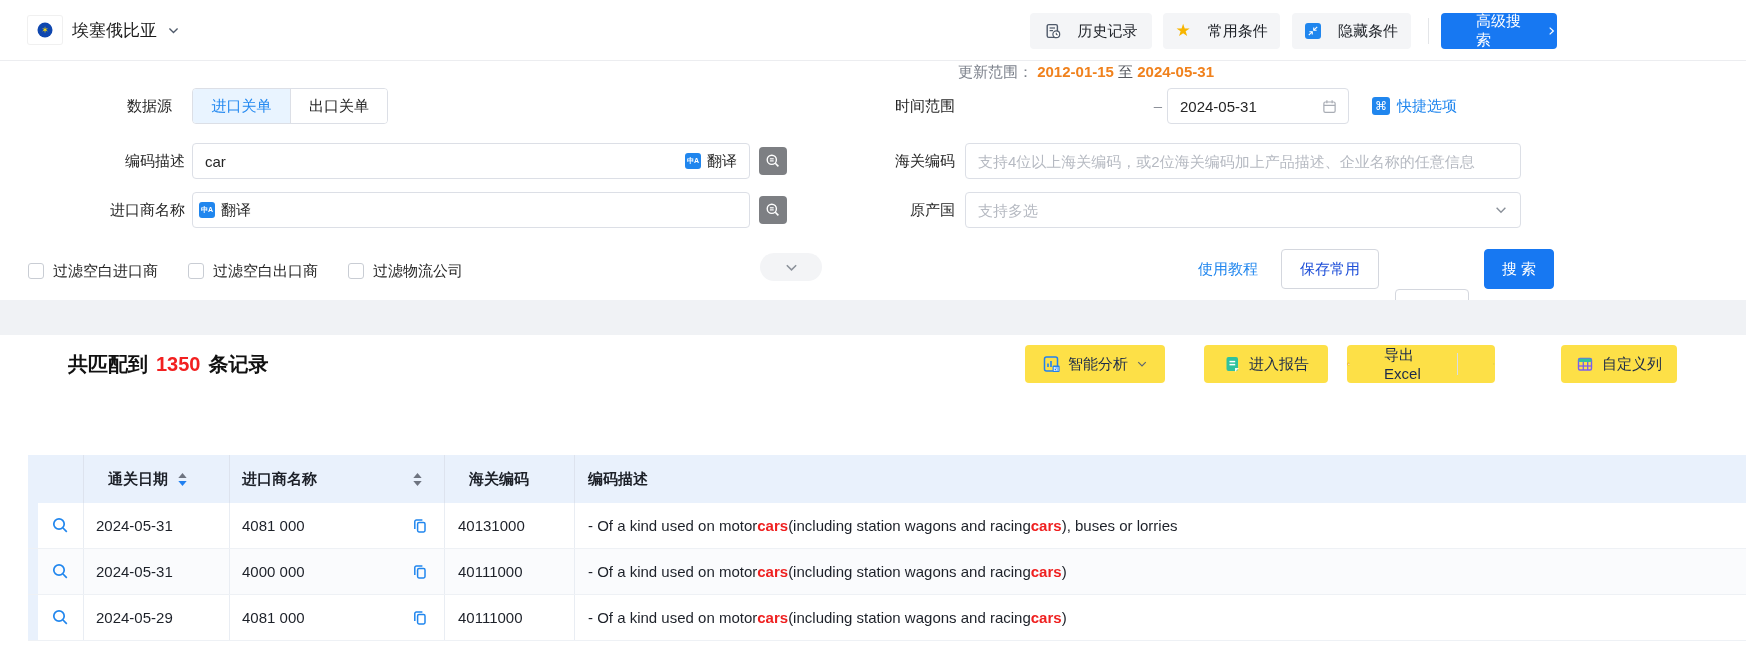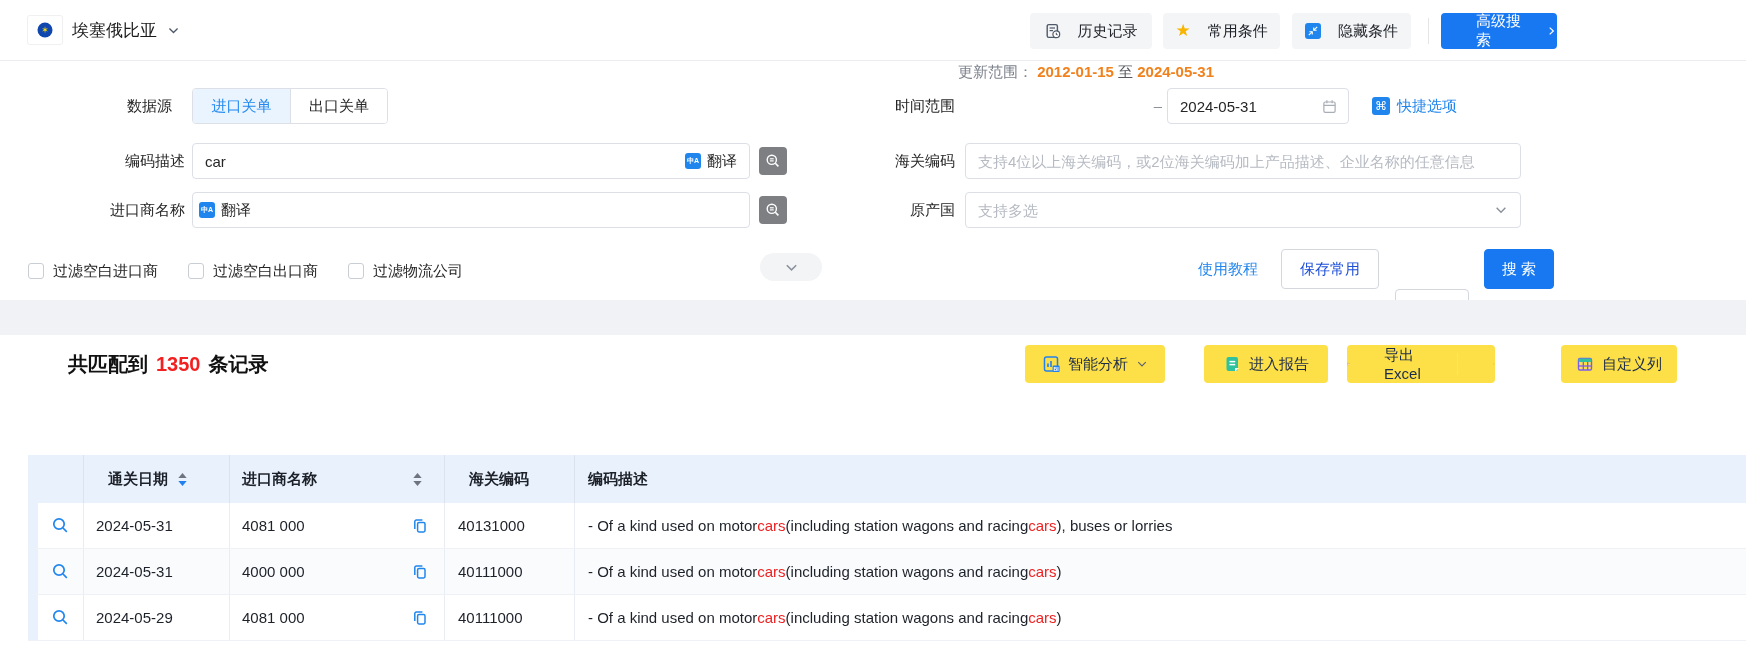--- a/index.html
+++ b/index.html
@@ -69,21 +69,21 @@
   .c-gutter { width:10px; flex:0 0 auto; background:#e9f1fc; border-right:none !important; }
   .c-icon { width:46px; flex:0 0 auto; justify-content:center; }
   .c-date { width:146px; flex:0 0 auto; padding-left:12px; }
   .thead .c-date { padding-left:24px; gap:10px; }
   .c-importer { width:215px; flex:0 0 auto; padding-left:12px; position:relative; }
   .c-hs { width:130px; flex:0 0 auto; padding-left:13px; }
   .thead .c-hs { padding-left:24px; }
   .c-desc { flex:1 1 auto; padding-left:13px; }
   .sort { display:flex; flex-direction:column; gap:3px; }
   .thead .c-importer .sort { margin-left:auto; margin-right:22px; }
-  .hl { color:#ef2020; font-weight:normal; }
+  .hl { color:#ef2020; font-weight:bold; }
   .copy { position:absolute; right:16px; top:50%; transform:translateY(-50%); cursor:pointer; display:flex; }
   .mag { cursor:pointer; display:flex; }
 </style>
 </head>
 <body>
 
 <div class="stage">
 
   <header class="topbar">
     <div class="country">

